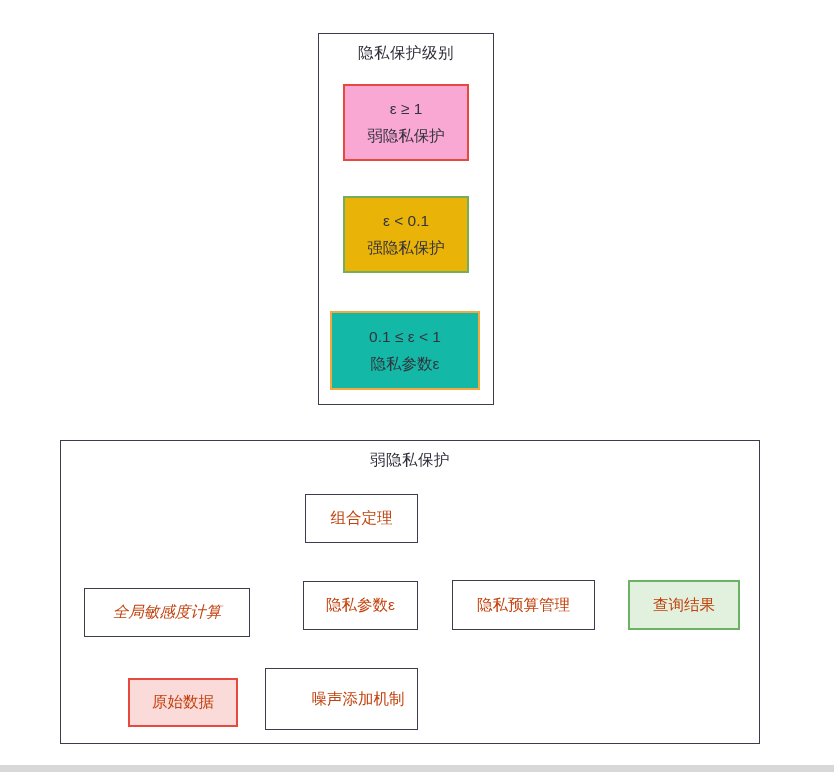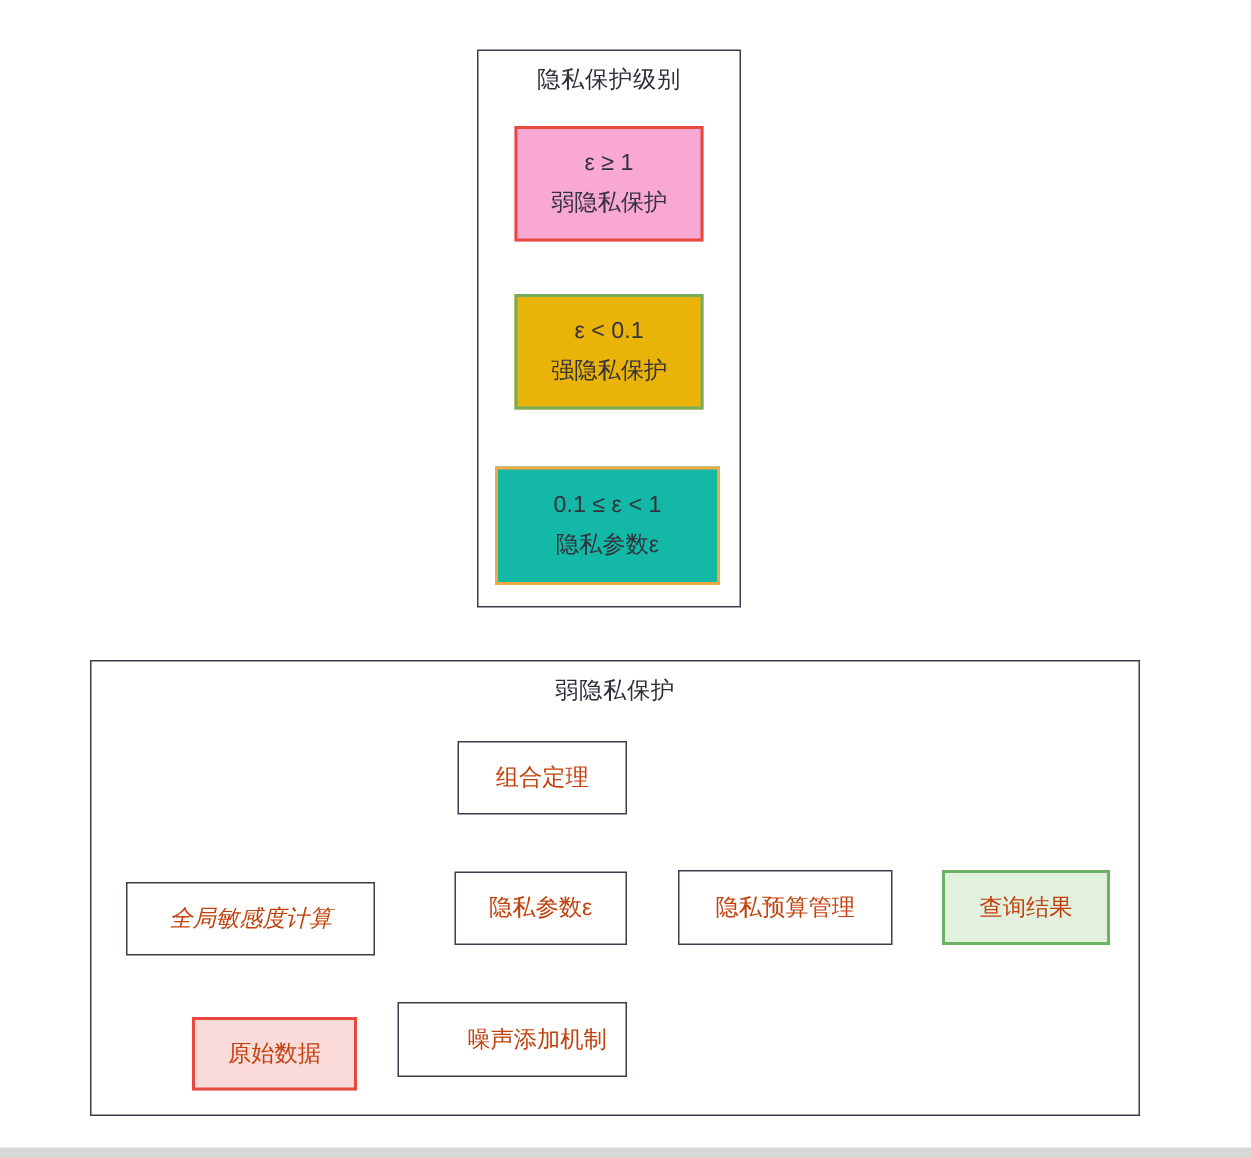--- a/index.html
+++ b/index.html
@@ -62,21 +62,21 @@
     border: 1.6px solid #3c3c4e;
     font-size: 15.5px;
     color: #c2410c;
   }
   .node-composition { left: 305px; top: 494px; width: 113px; height: 49px; }
   .node-sensitivity { left: 84px;  top: 588px; width: 166px; height: 49px; font-style: italic; }
   .node-epsilon     { left: 303px; top: 581px; width: 115px; height: 49px; }
   .node-budget      { left: 452px; top: 580px; width: 143px; height: 50px; }
   .node-result      { left: 628px; top: 580px; width: 112px; height: 50px; background: #e2f1dd; border: 2px solid #6cb265; }
   .node-raw         { left: 128px; top: 678px; width: 110px; height: 49px; background: #fbdada; border: 2px solid #e8493e; }
-  .node-noise       { left: 265px; top: 668px; width: 153px; height: 50px; padding-left: 33px; }
+  .node-noise       { left: 265px; top: 668px; width: 153px; height: 62px; padding-left: 33px; }
 
   .bottom-strip {
     position: absolute;
     left: 0; right: 0; bottom: 0;
     height: 7px;
     background: #d8d8d8;
   }
 </style>
 </head>
 <body>

